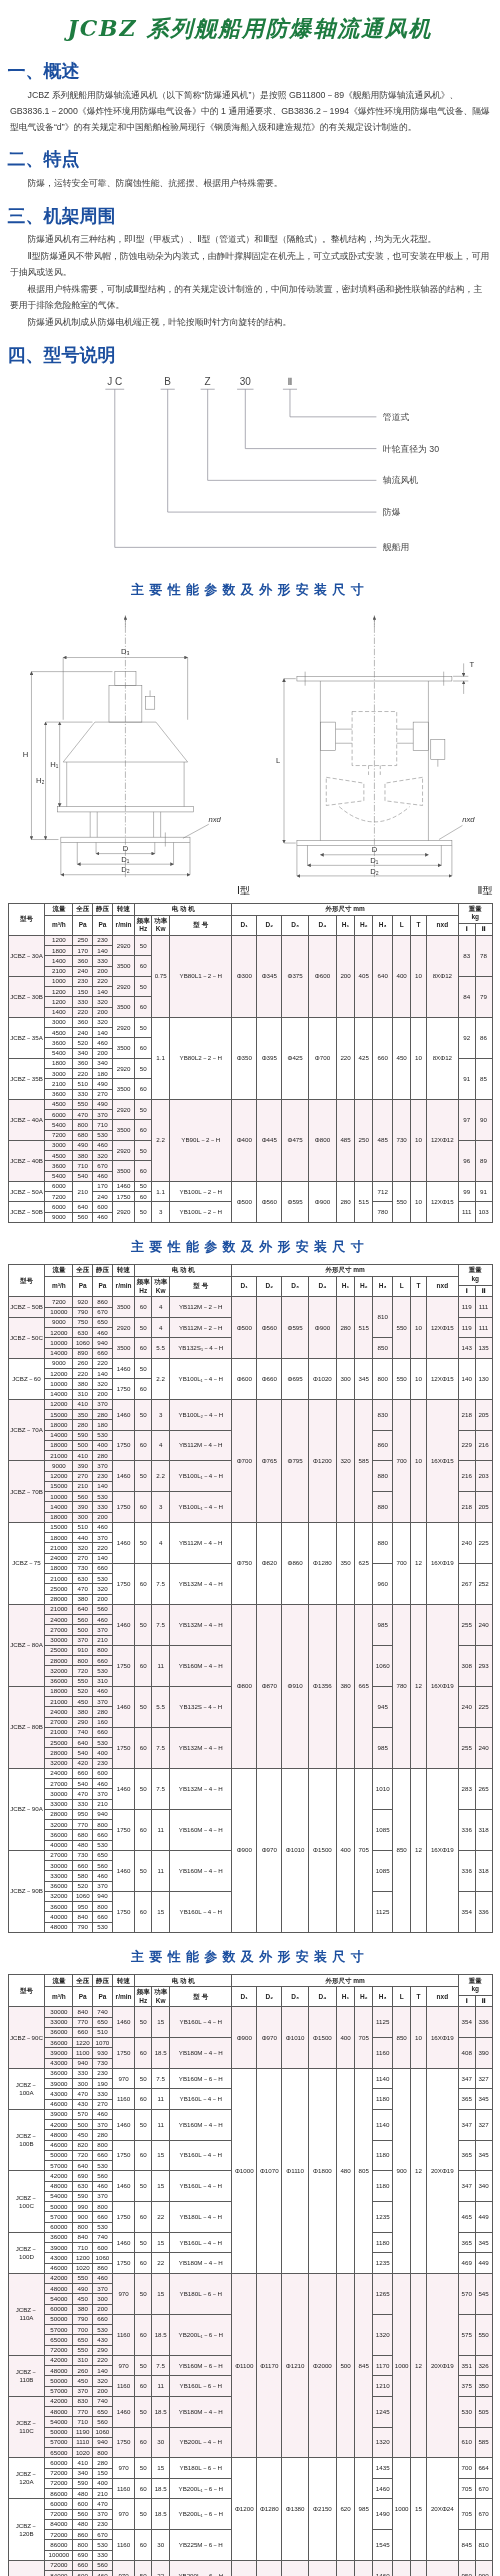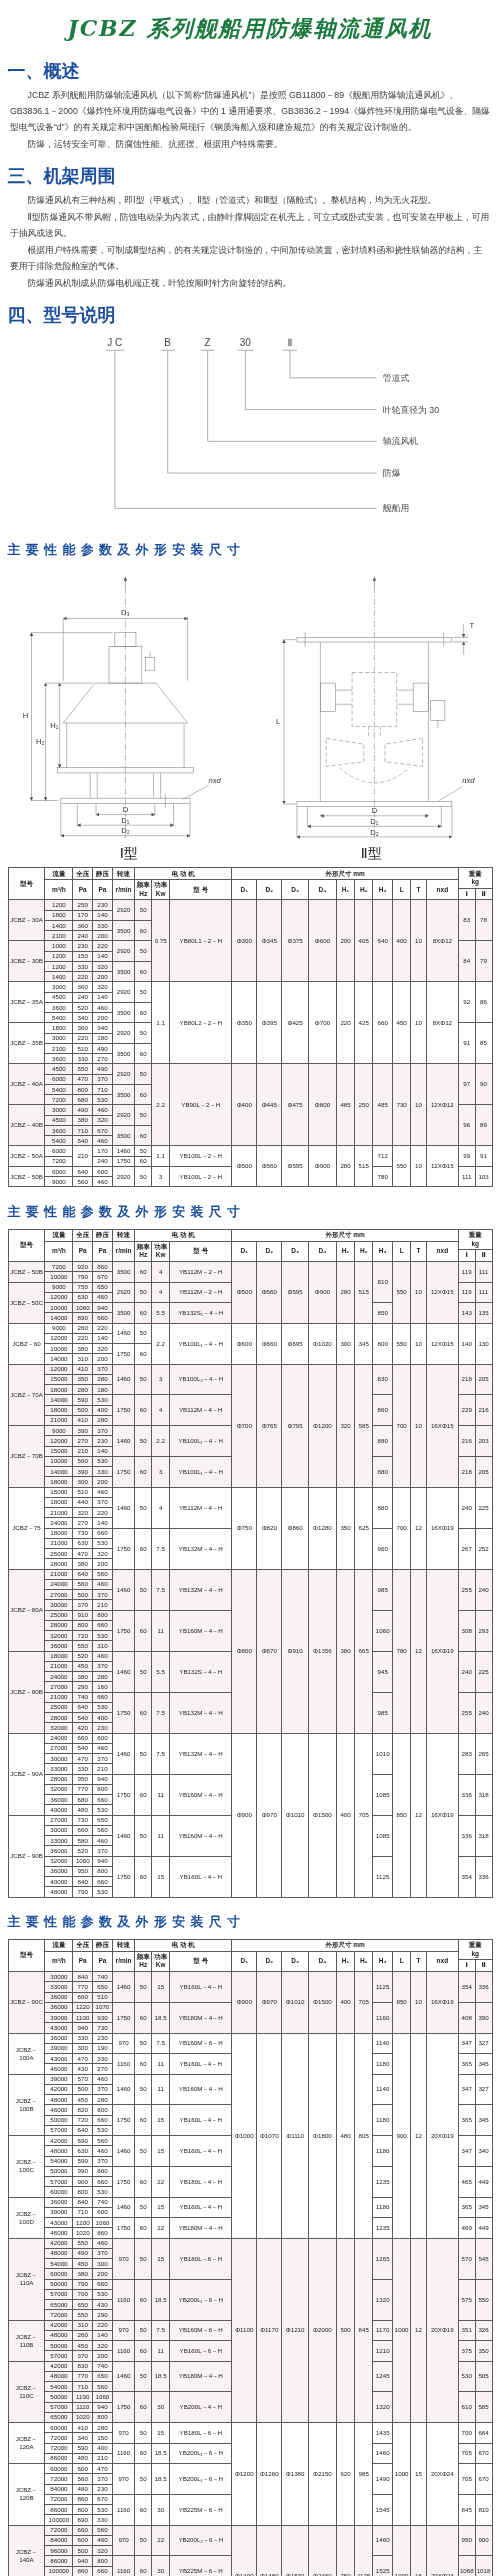--- a/index.html
+++ b/index.html
@@ -2,25 +2,25 @@
 <html style="font-size:9.4px"><head>
 <meta charset="utf-8">
 <style>
   html,body{margin:0;padding:0;background:#ffffff;}
   body{font-family:"Liberation Sans","DejaVu Sans",sans-serif;color:#333;}
   .page{width:485px;margin:0 auto;padding:5.9px 0 17.6px 0;}
   .doc-title{font-family:"DejaVu Serif",serif;font-style:italic;font-weight:bold;color:#1e7b40;
     font-size:22px;text-align:center;letter-spacing:1.8px;margin:8.2px 0 15.3px 0;}
   h2.sec{color:#1c4f9f;font-size:18px;margin:11.8px 0 4.7px 0;font-weight:bold;}
   p.body-p{font-size:8.8px;line-height:1.8;text-indent:2em;margin:0 2.4px 1.2px 2.4px;color:#3a3a3a;}
-  h3.perf{color:#1c4f9f;font-size:13px;font-weight:bold;letter-spacing:5.3px;margin:15.3px 0 8.2px 0;}
+  h3.perf{color:#1c4f9f;font-size:13px;font-weight:bold;text-align:center;letter-spacing:5.3px;margin:15.3px 0 8.2px 0;}
   .model-diagram{display:block;margin:3.5px auto 0 auto;}
   .drawings{display:flex;justify-content:space-between;align-items:flex-start;margin:2.4px 0 0 0;}
   .type-labels{display:flex;margin:1.2px 0 4.7px 0;}
-  .type-labels span{flex:1;text-align:center;font-size:14px;color:#222;}
+  .type-labels span{flex:1;text-align:right;font-size:10px;color:#222;}
   svg text{font-family:"Liberation Sans",sans-serif;}
   table.spec{width:100%;border-collapse:collapse;table-layout:fixed;margin:0 0 3.5px 0;}
   table.spec th,table.spec td{border:0.6px solid #5a5a5a;text-align:center;vertical-align:middle;
     font-size:6.2px;line-height:1.3;padding:0.6px 0.6px;color:#222;word-wrap:break-word;}
   table.spec th{font-weight:bold;font-size:6.5px;background:#fff;padding:1.2px 0.6px;}
   table.spec{border:1.2px solid #222;}
   tr.gA{background:#faf1f4;}
   tr.gB{background:#ffffff;}
   td.model{font-size:6.2px;}
   td.motor{font-size:6.2px;}
@@ -28,20 +28,21 @@
 </head>
 <body>
 
 <div class="page">
 
   <div class="doc-title">JCBZ 系列舰船用防爆轴流通风机</div>
 
   <h2 class="sec">一、概述</h2>
   <p class="body-p">JCBZ 系列舰船用防爆轴流通风机（以下简称“防爆通风机”）是按照 GB11800－89《舰船用防爆轴流通风机》、GB3836.1－2000《爆炸性环境用防爆电气设备》中的 1 通用通要求、GB3836.2－1994《爆炸性环境用防爆电气设备、隔爆型电气设备“d”》的有关规定和中国船舶检验局现行《钢质海船入级和建造规范》的有关规定设计制造的。</p>
 
+  <h2 class="sec">二、特点</h2>
   <p class="body-p">防爆，运转安全可靠、防腐蚀性能、抗摇摆、根据用户特殊需要。</p>
 
   <h2 class="sec">三、机架周围</h2>
   <p class="body-p">防爆通风机有三种结构，即Ⅰ型（甲板式）、Ⅱ型（管道式）和Ⅲ型（隔舱式）。整机结构，均为无火花型。</p>
   <p class="body-p">Ⅱ型防爆通风不带风帽，防蚀电动朵为内装式，由静叶撑脚固定在机壳上，可立式或卧式安装，也可安装在甲板上，可用于抽风或送风。</p>
   <p class="body-p">根据用户特殊需要，可制成Ⅲ型结构，的有关规定设计制造的，中间加传动装置，密封填料函和挠性联轴器的结构，主要用于排除危险舱室的气体。</p>
   <p class="body-p">防爆通风机制成从防爆电机端正视，叶轮按顺时针方向旋转的结构。</p>
 
   <h2 class="sec">四、型号说明</h2>
 

